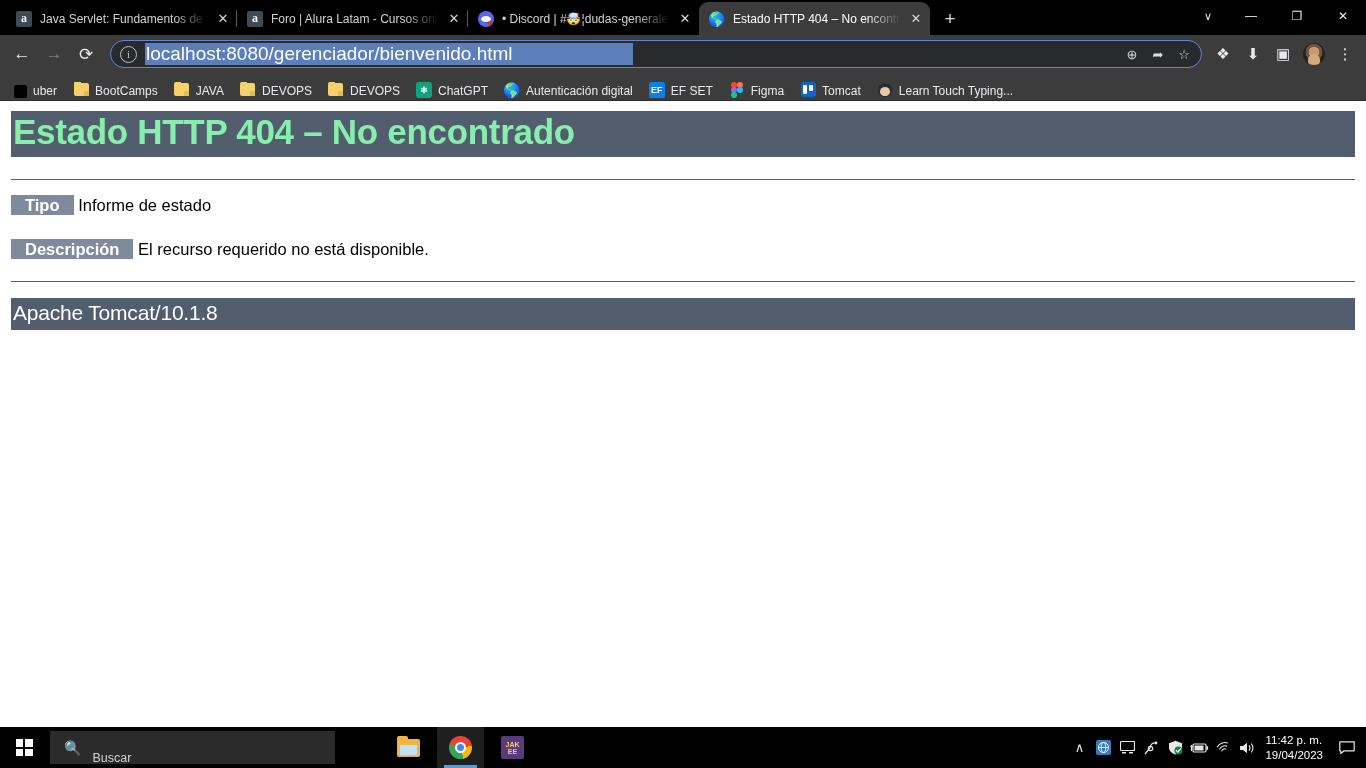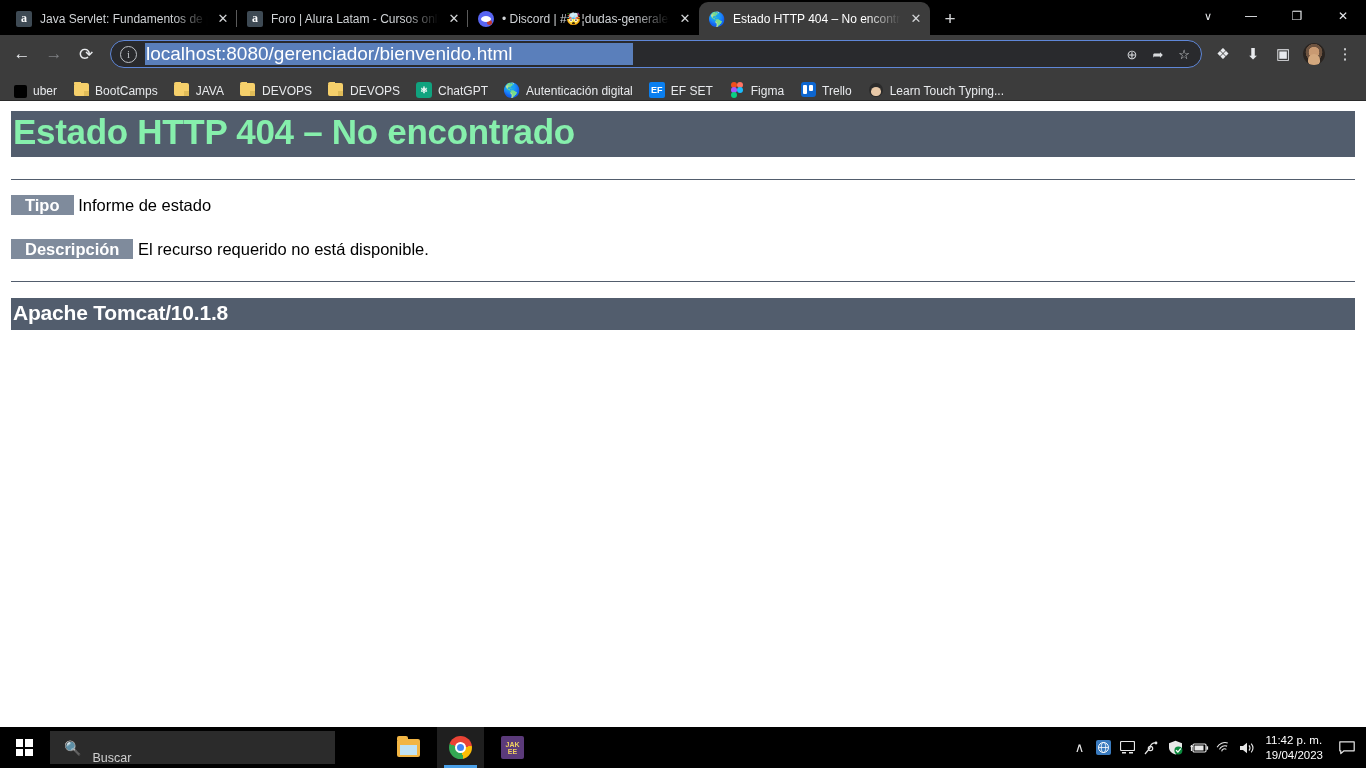--- a/index.html
+++ b/index.html
@@ -180,21 +180,21 @@
   }
   .err-p {
     font-size: 16.5px; color: #000000; margin: 0 0 24px 0; line-height: 1.2;
   }
   .err-p:last-of-type { margin-bottom: 0; }
   .lbl {
     font-weight: bold; background: #7f8b9c; color: #ffffff; padding: 1px 14px;
   }
   .err-footer {
     background: #525D6D; color: #ffffff;
-    font-size: 21px; font-weight: bold; padding: 3px 0 5px 2px;
+    font-size: 21px; font-weight: normal; padding: 3px 0 5px 2px;
     margin-top: 8px; letter-spacing: -0.2px;
   }
 
   
   #taskbar {
     position: absolute; left: 0; bottom: 0;
     width: 1366px; height: 41px; background: #000000;
     display: flex; align-items: center;
   }
   .start {
@@ -373,21 +373,21 @@
           <circle cx="9" cy="8" r="3" fill="#1abcfe"></circle>
           <circle cx="3" cy="13" r="3" fill="#0acf83"></circle>
         </svg>
       </span>
       <span class="bm-label">Figma</span>
     </div>
     <div class="bm">
       <span class="bm-ico">
           <i class="ico-trello"></i>
         </span>
-      <span class="bm-label">Trello</span>
+      <span class="bm-label">Tomcat</span>
     </div>
     <div class="bm">
       <span class="bm-ico">
           <i class="ico-typing"></i>
         </span>
       <span class="bm-label">Learn Touch Typing...</span>
     </div>
   </div>
 
   <div class="page">

